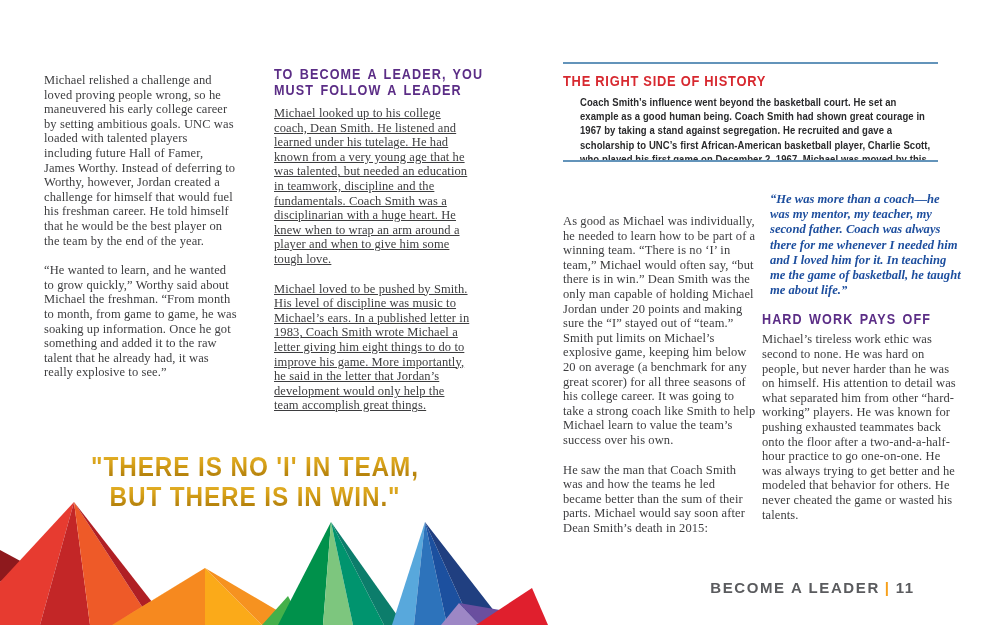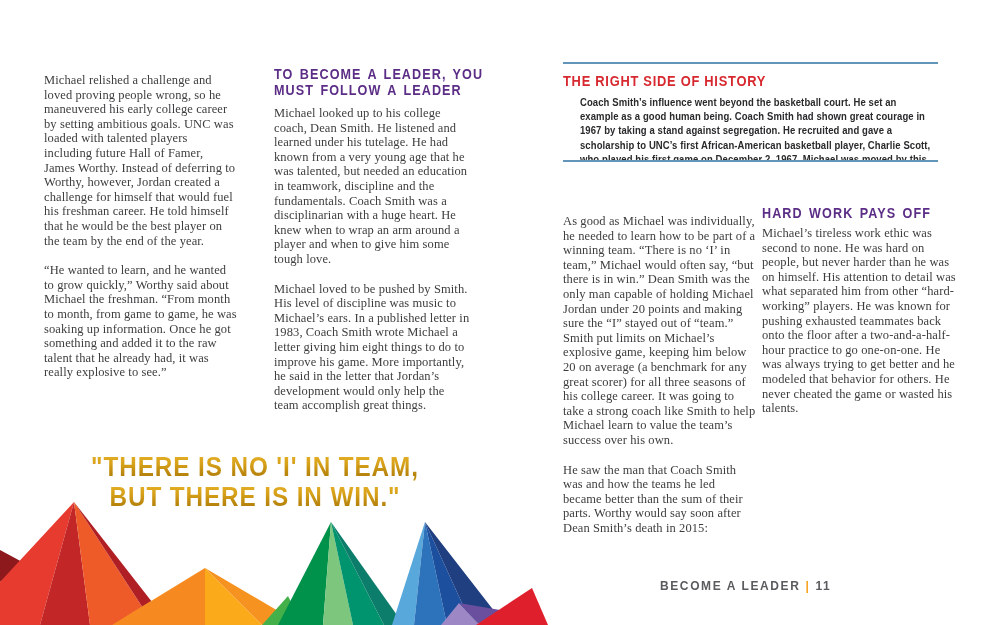--- a/index.html
+++ b/index.html
@@ -37,21 +37,21 @@
     word-spacing:2px;
     color:var(--purple);
     transform:scaleX(.9);
     transform-origin:0 0;
     white-space:nowrap;
   }
   
   #col1{left:44px;top:73px;width:193px;}
   
   #col2{left:262px;top:66px;width:197px;margin-left:12px;}
-  #col2 .body{margin-top:8px;}
+  #col2 .body{margin-top:8px;text-decoration:underline;}
   
   #pull-quote{
     left:10px;top:452px;width:490px;
     text-align:center;
     transform:scaleX(.9);
     transform-origin:50% 0;
     font-family:"Liberation Sans", sans-serif;
     font-weight:800;
     font-size:27px;
     line-height:30px;
@@ -110,24 +110,24 @@
     font-weight:bold;
     font-size:12.6px;
     line-height:15.2px;
     color:var(--quote-blue);
   }
   #col4 .condensed-heading{margin-top:13px;}
   #col4 .body{margin-top:5px;font-family:Liberation Serif, serif;}
   
   #footer{
     left:660px;top:579px;width:305px;
-    text-align:left;
-    font-family:"Liberation Sans", sans-serif;
-    font-weight:bold;
-    font-size:12px;
+    text-align:center;
+    font-family:"Liberation Sans", sans-serif;
+    font-weight:bold;
+    font-size:15px;
     letter-spacing:1.6px;
     color:var(--footer-gray);
     white-space:nowrap;
   }
   #footer .pipe{color:var(--footer-orange);margin:0 5px;font-weight:bold;}
 </style>
 </head>
 <body>
 
 <div class="abs body-col" id="col1">
@@ -182,24 +182,25 @@
   <polygon points="476,125 532,88 548,125" fill="#e01f2d"></polygon>
 </svg>
 
 <div class="abs" id="sidebar">
   <div class="sb-heading">THE RIGHT SIDE OF HISTORY</div>
   <div class="sb-body">Coach Smith’s influence went beyond the basketball court. He set an example as a good human being. Coach Smith had shown great courage in 1967 by taking a stand against segregation. He recruited and gave a scholarship to UNC’s first African-American basketball player, Charlie Scott, who played his first game on December 2, 1967. Michael was moved by this 15 years later when he played for Smith.</div>
 </div>
 
 <div class="abs body-col" id="col3">
   <p>As good as Michael was individually, he needed to learn how to be part of a winning team. “There is no ‘I’ in team,” Michael would often say, “but there is in win.” Dean Smith was the only man capable of holding Michael Jordan under 20 points and making sure the “I” stayed out of “team.” Smith put limits on Michael’s explosive game, keeping him below 20 on average (a benchmark for any great scorer) for all three seasons of his college career. It was going to take a strong coach like Smith to help Michael learn to value the team’s success over his own.</p>
-  <p>He saw the man that Coach Smith was and how the teams he led became better than the sum of their parts. Worthy would say soon after Dean Smith’s death in 2015:</p>
+  <p>He saw the man that Coach Smith was and how the teams he led became better than the sum of their parts. Michael would say soon after Dean Smith’s death in 2015:</p>
 </div>
 
 <div class="abs body-col" id="col4">
+  <div class="blockquote">“He was more than a coach—he was my mentor, my teacher, my second father. Coach was always there for me whenever I needed him and I loved him for it. In teaching me the game of basketball, he taught me about life.”</div>
   <div class="condensed-heading">HARD WORK PAYS OFF</div>
   <div class="body">
     <p>Michael’s tireless work ethic was second to none. He was hard on people, but never harder than he was on himself. His attention to detail was what separated him from other “hard-working” players. He was known for pushing exhausted teammates back onto the floor after a two-and-a-half-hour practice to go one-on-one. He was always trying to get better and he modeled that behavior for others. He never cheated the game or wasted his talents.</p>
   </div>
 </div>
 
 <div class="abs" id="footer">
   <span>BECOME A LEADER</span><span class="pipe">|</span><span>11</span>
 </div>
 

